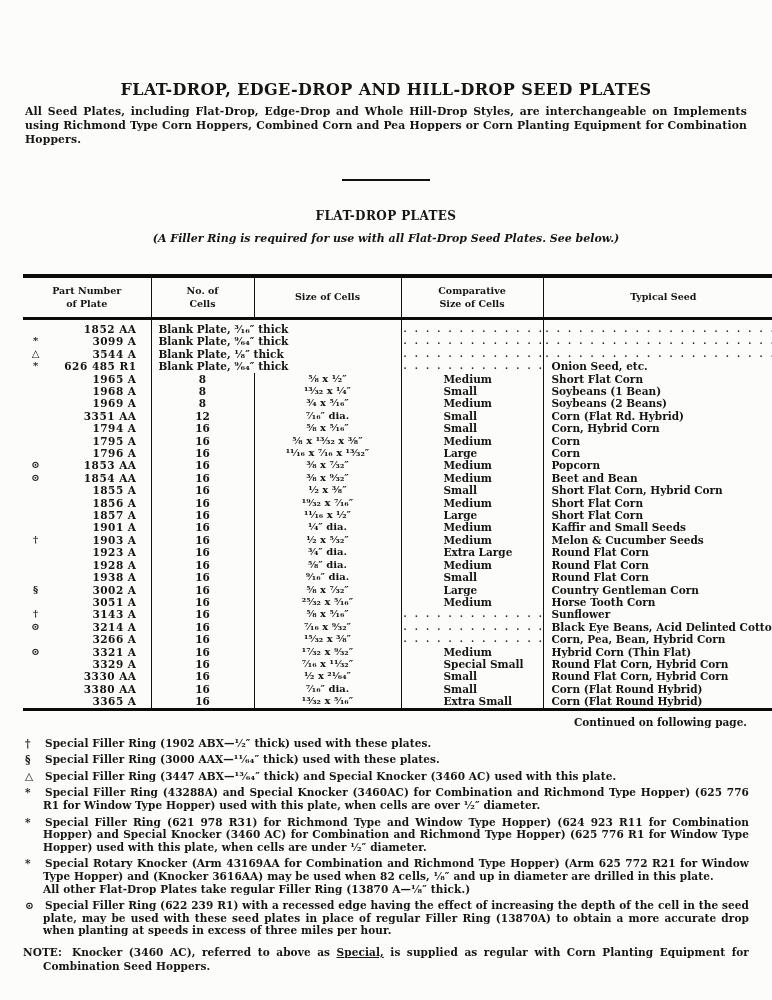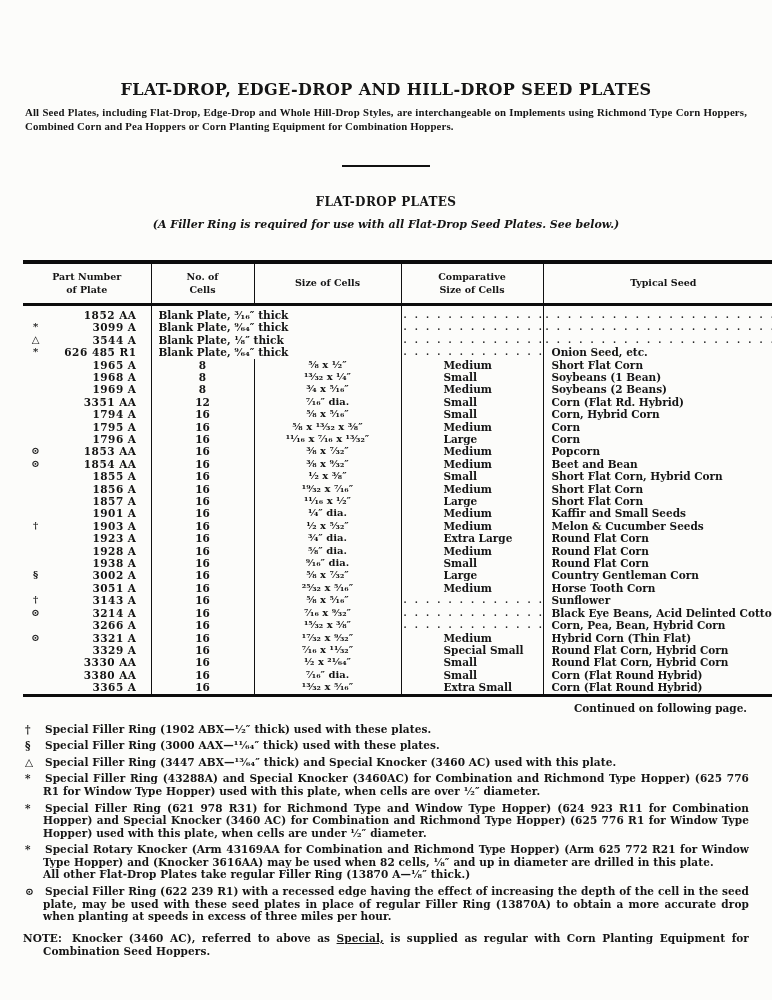--- a/index.html
+++ b/index.html
@@ -8,21 +8,21 @@
     background:#fcfcfa;color:#151515;overflow:hidden;
     font-family:"DejaVu Serif",serif;font-weight:bold;
     padding:0 23px;position:relative;
   }
   h1{
     margin:80px 0 0;text-align:center;font-size:16px;
     letter-spacing:.4px;line-height:1.2;font-weight:bold;
   }
   .intro{
     margin:6px 2px 0;font-size:10.8px;line-height:1.3;
-    text-align:justify;letter-spacing:.15px;font-family:Liberation Serif, serif;
+    text-align:justify;letter-spacing:.15px;
   }
   .rule{margin:32px auto 0;width:88px;border:0;border-top:2.5px solid #111;height:0;}
   h2{margin:28px 0 0;text-align:center;font-size:12px;letter-spacing:.4px;font-weight:bold;}
   .sub-note{margin:9px 0 0;text-align:center;font-style:italic;font-size:11px;}
   table{
     width:760px;border-collapse:collapse;margin-top:29px;
     border-top:4px solid #0c0c0c;border-bottom:3px solid #0c0c0c;
     table-layout:fixed;
   }
   th{

